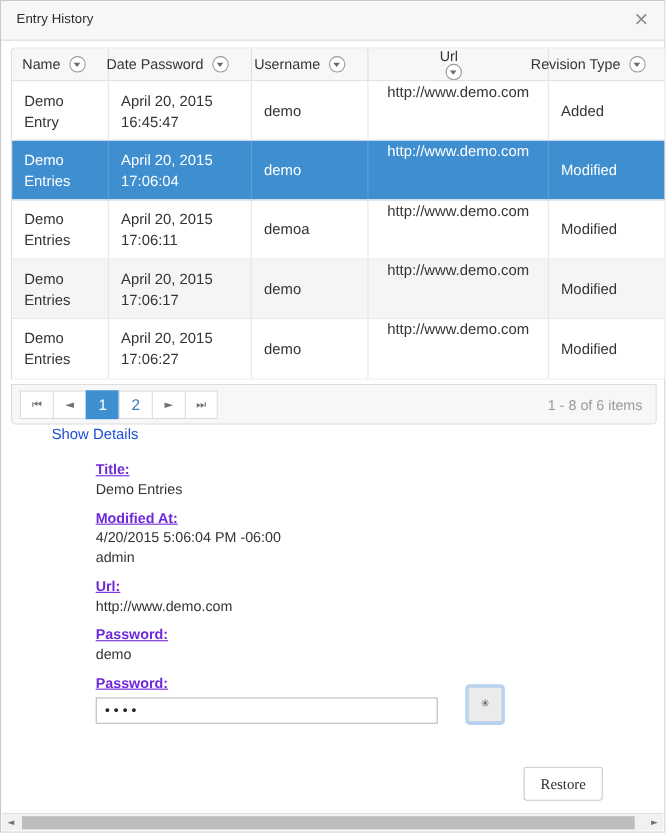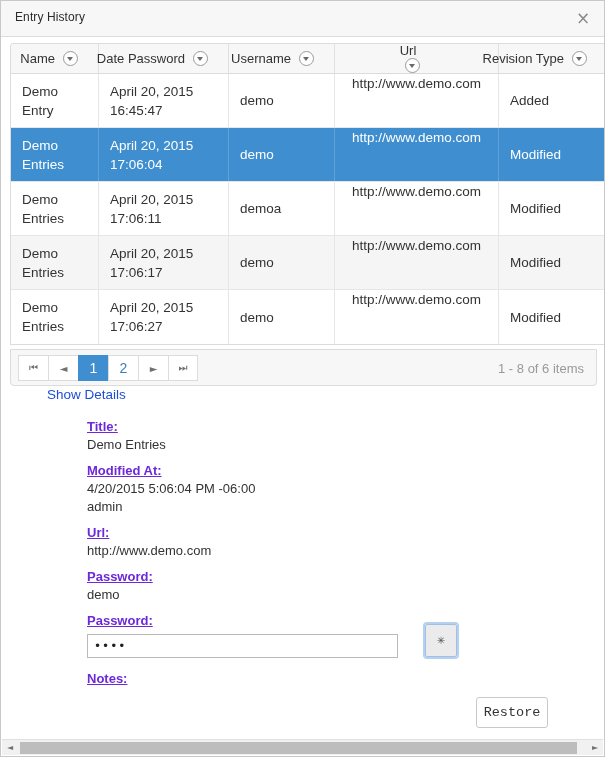--- a/index.html
+++ b/index.html
@@ -195,21 +195,21 @@
   
   .restore-btn {
     position: absolute; left: 475px; top: 696px;
     width: 72px; height: 31px;
     border: 1px solid #c9c9c9;
     border-radius: 3px;
     background: #fff;
     font-size: 13.5px; color: #333;
     display: flex; align-items: center; justify-content: center;
     cursor: pointer;
-    font-family: Liberation Mono, monospace;
+    font-family: Liberation Serif, serif;
   }
 
   
   .hscroll {
     position: absolute; left: 1px; bottom: 1px;
     width: 601px; height: 16px;
     background: #f1f1f1;
     border-top: 1px solid #e0e0e0;
     display: flex; align-items: center;
   }
@@ -336,21 +336,20 @@
 
     <div class="d-label">Password:</div>
     <div class="d-value">demo</div>
 
     <div class="d-label">Password:</div>
     <div class="pw-row">
       <div class="pw-input">••••</div>
       <div class="pw-toggle">✳</div>
     </div>
 
-    <div class="d-label">Notes:</div>
   </div>
 
   <div class="restore-btn">Restore</div>
 
   <div class="hscroll">
     <div class="hs-arrow">◄</div>
     <div class="hs-track">
       <div class="hs-thumb"></div>
     </div>
     <div class="hs-arrow">►</div>

